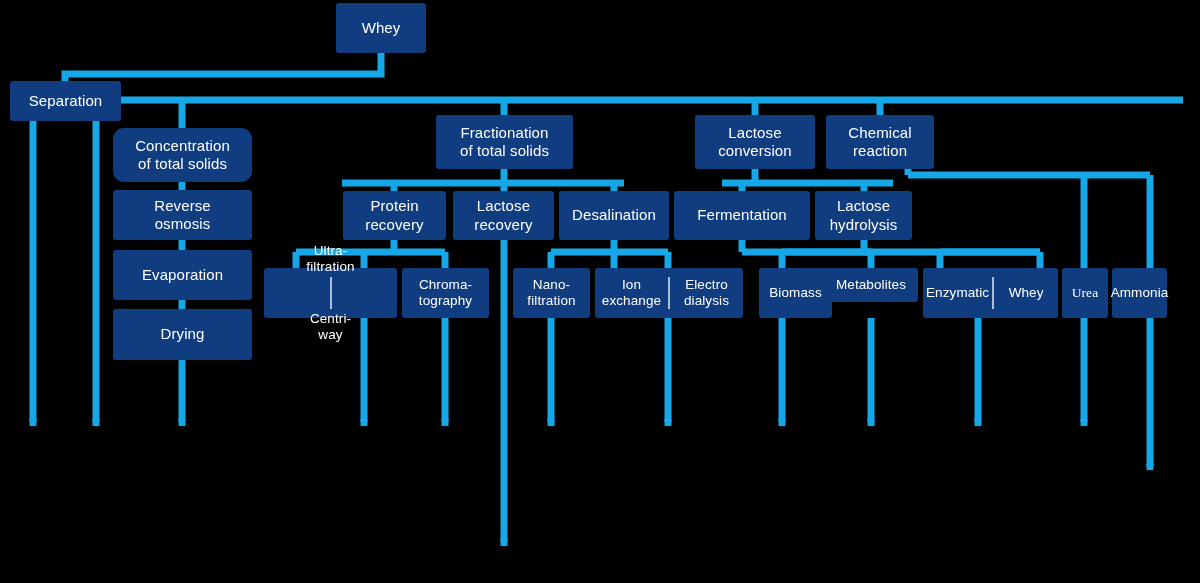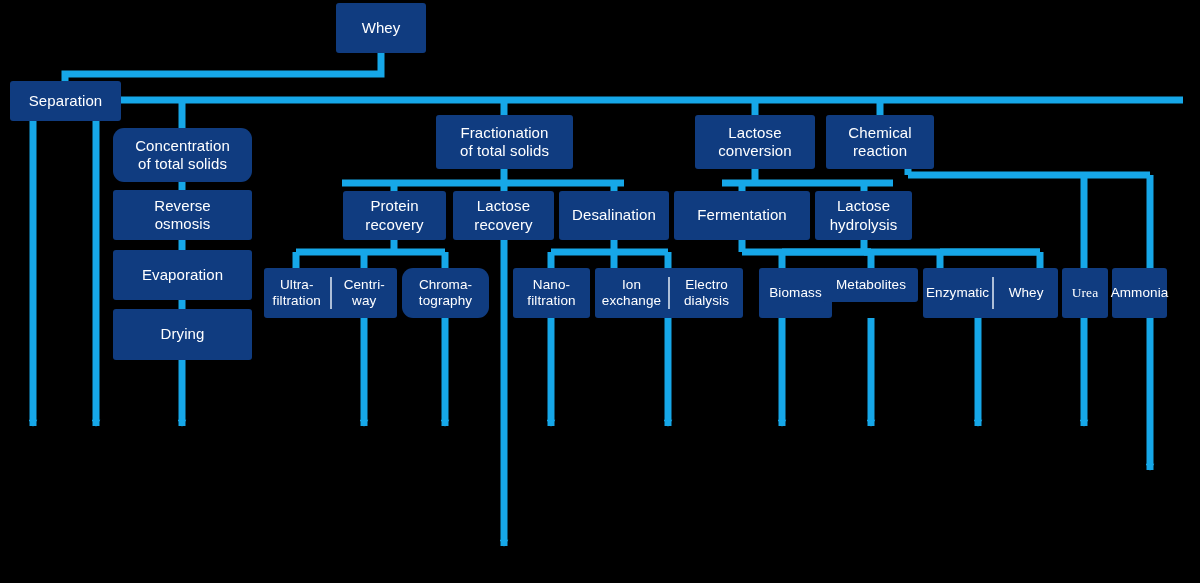--- a/index.html
+++ b/index.html
@@ -158,29 +158,29 @@
 
   <div class="node" style="left:559px;top:191px;width:110px;height:49px;">Desalination</div>
 
   <div class="node" style="left:674px;top:191px;width:136px;height:49px;">Fermentation</div>
 
   <div class="node" style="left:815px;top:191px;width:97px;height:49px;">Lactose
 hydrolysis</div>
 
   <div class="node" style="left:113px;top:250px;width:139px;height:50px;">Evaporation</div>
 
-  <div class="node split small" style="left:264px;top:268px;width:133px;height:50px;">
+  <div class="node split small" style="left:264px;top:268px;width:133px;height:50px;flex-direction:column;">
     <span class="half">Ultra-
 filtration</span>
     <span class="divider"></span>
     <span class="half">Centri-
 way</span>
   </div>
 
-  <div class="node small" style="left:402px;top:268px;width:87px;height:50px;border-radius:11px;">Chroma-
+  <div class="node small" style="left:402px;top:268px;width:87px;height:50px;">Chroma-
 tography</div>
 
   <div class="node small" style="left:513px;top:268px;width:77px;height:50px;text-align:center;">Nano-
 filtration</div>
 
   <div class="node split small" style="left:595px;top:268px;width:148px;height:50px;">
     <span class="half">Ion
 exchange</span>
     <span class="divider"></span>
     <span class="half">Electro

